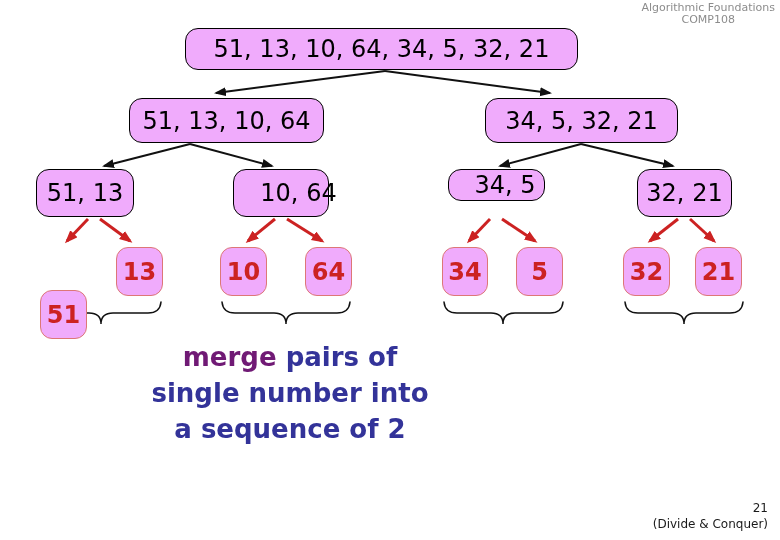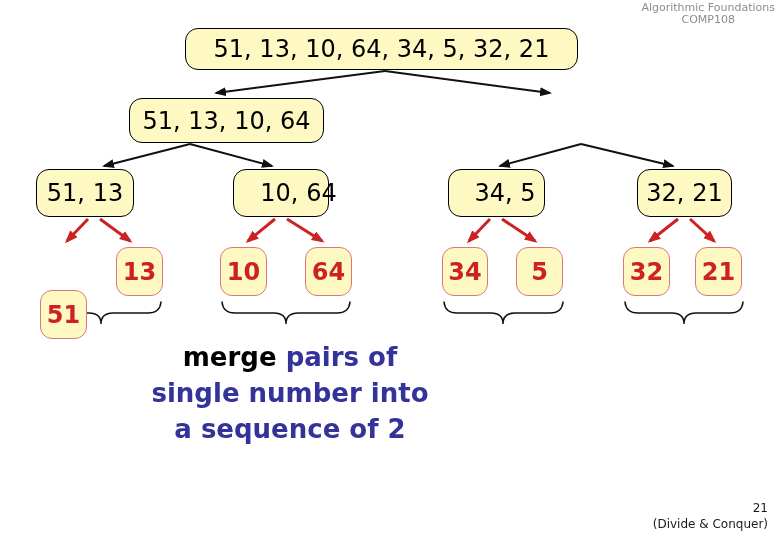--- a/index.html
+++ b/index.html
@@ -26,21 +26,21 @@
     position: absolute;
     left: 0; top: 0;
     width: 780px; height: 540px;
   }
   
   .node {
     position: absolute;
     display: flex;
     align-items: center;
     justify-content: center;
-    background: #fef9c3;
+    background: #f0abfc;
     border: 1.6px solid #000000;
     border-radius: 13px;
     font-size: 24px;
     color: #000000;
     white-space: nowrap;
     box-sizing: border-box;
   }
   .leaf {
     border: 1.6px solid #dd7777;
     border-radius: 12px;
@@ -52,21 +52,21 @@
     position: absolute;
     left: 130px;
     top: 339px;
     width: 320px;
     text-align: center;
     font-size: 26px;
     line-height: 36px;
     font-weight: bold;
     color: #333399;
   }
-  .caption .merge-word { color: #000000; }
+  .caption .merge-word { color: #701a75; }
   
   .footer {
     position: absolute;
     right: 12px;
     bottom: 8px;
     text-align: right;
     color: #1a1a1a;
     font-size: 12px;
     line-height: 16px;
   }
@@ -110,24 +110,25 @@
 
     <path stroke="#111111" stroke-width="1.5" fill="none" stroke-linecap="round" d="M42,302 Q43,313 55,313 L89,313 Q101,313 101,324 Q101,313 113,313 L148,313 Q160,313 161,302"></path>
     <path stroke="#111111" stroke-width="1.5" fill="none" stroke-linecap="round" d="M222,302 Q223,313 235,313 L274,313 Q286,313 286,324 Q286,313 298,313 L337,313 Q349,313 350,302"></path>
     <path stroke="#111111" stroke-width="1.5" fill="none" stroke-linecap="round" d="M444,302 Q445,313 457,313 L491,313 Q503,313 503,324 Q503,313 515,313 L550,313 Q562,313 563,302"></path>
     <path stroke="#111111" stroke-width="1.5" fill="none" stroke-linecap="round" d="M625,302 Q626,313 638,313 L672,313 Q684,313 684,324 Q684,313 696,313 L730,313 Q742,313 743,302"></path>
   </svg>
 
   <div class="node" style="left:185px; top:28px; width:393px; height:42px;">51, 13, 10, 64, 34, 5, 32, 21</div>
 
   <div class="node" style="left:93px; top:98px; width:195px; height:45px;margin-left:36px;">51, 13, 10, 64</div>
+  <div class="node" style="left:485px; top:98px; width:193px; height:45px;">34, 5, 32, 21</div>
 
   <div class="node" style="left:36px; top:169px; width:98px; height:48px;">51, 13</div>
   <div class="node" style="left:233px; top:169px; width:96px; height:48px;padding-left:35px;">10, 64</div>
-  <div class="node" style="left:448px; top:169px; width:97px; height:48px;padding-left:17px;">34, 5</div>
+  <div class="node" style="left:448px; top:169px; width:97px; height:32px;padding-left:17px;">34, 5</div>
   <div class="node" style="left:637px; top:169px; width:95px; height:48px;">32, 21</div>
 
   <div class="node leaf" style="left:40px;  top:247px; width:47px; height:49px;margin-top:43px;">51</div>
   <div class="node leaf" style="left:116px; top:247px; width:47px; height:49px;">13</div>
   <div class="node leaf" style="left:220px; top:247px; width:47px; height:49px;">10</div>
   <div class="node leaf" style="left:305px; top:247px; width:47px; height:49px;">64</div>
   <div class="node leaf" style="left:442px; top:247px; width:46px; height:49px;">34</div>
   <div class="node leaf" style="left:516px; top:247px; width:47px; height:49px;">5</div>
   <div class="node leaf" style="left:623px; top:247px; width:47px; height:49px;">32</div>
   <div class="node leaf" style="left:695px; top:247px; width:47px; height:49px;">21</div>

